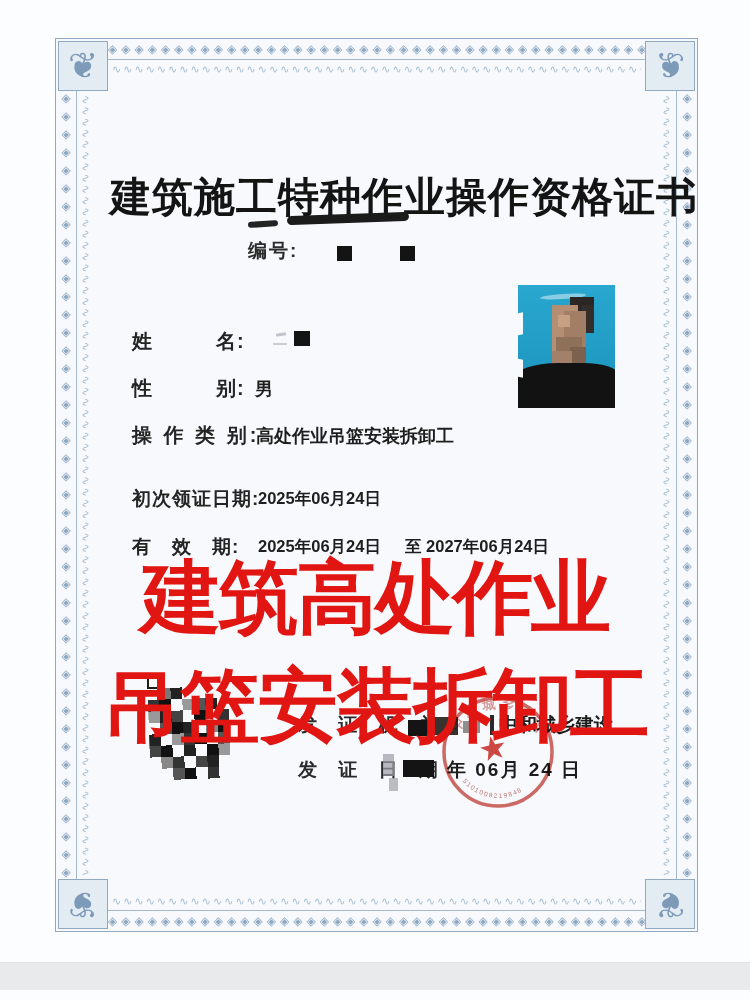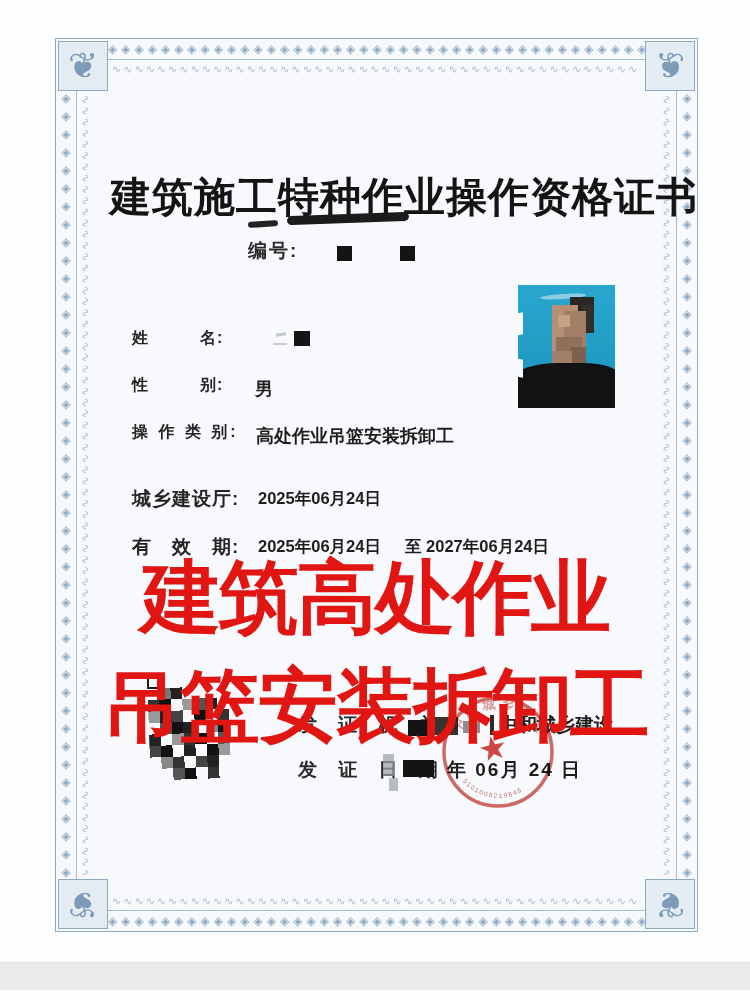--- a/index.html
+++ b/index.html
@@ -35,21 +35,21 @@
   
   .title{top:170px;left:55px;width:643px;text-align:right;font-size:41px;font-weight:900;
          color:#141414;letter-spacing:1px;z-index:2;}
   .smudge-a{top:214px;left:287px;width:122px;height:9px;background:#1b1b1b;border-radius:5px;
             transform:rotate(-2deg);z-index:2;}
   .smudge-b{top:221px;left:248px;width:30px;height:6px;background:#232323;border-radius:3px;
             transform:rotate(-4deg);z-index:2;}
   .serial-label{top:238px;left:248px;font-size:19px;font-weight:600;letter-spacing:2px;color:#2b2b2b;z-index:2;}
   .sq{background:#141414;z-index:3;}
 
-  .field-label{font-size:16px;font-weight:700;color:#242424;letter-spacing:1px;z-index:2;}
+  .field-label{font-size:20px;font-weight:700;color:#242424;letter-spacing:1px;z-index:2;}
   .field-value{font-size:18px;font-weight:600;color:#1e1e1e;z-index:2;}
   .date-value{font-size:16.5px;font-weight:600;color:#1e1e1e;z-index:2;}
 
   .overlay-red{left:0;width:750px;text-align:center;font-weight:900;font-size:80px;line-height:1;
                letter-spacing:-2px;color:#e11511;z-index:6;}
 
   .issue-label{font-size:19px;font-weight:600;letter-spacing:8px;color:#2a2a2a;z-index:2;}
   .issue-value{font-size:19px;font-weight:600;color:#1c1c1c;z-index:2;}
 
   .footer-note{top:933px;left:400px;width:292px;text-align:right;font-family:"Liberation Serif",serif;
@@ -122,21 +122,21 @@
   <div class="abs" style="top:333px;left:276px;width:10px;height:3px;background:#c2c6cc;transform:rotate(-8deg);z-index:2;"></div>
   <div class="abs" style="top:343px;left:273px;width:14px;height:2px;background:#c9ccd2;z-index:2;"></div>
   <div class="abs sq" style="top:331px;left:294px;width:16px;height:15px;"></div>
 
   <div class="abs field-label" style="top:375px;left:132px;">性　　　别:</div>
   <div class="abs field-value" style="top:377px;left:255px;">男</div>
 
   <div class="abs field-label" style="top:422px;left:132px;letter-spacing:3px;">操 作 类 别:</div>
   <div class="abs field-value" style="top:424px;left:256px;text-align:center;">高处作业吊篮安装拆卸工</div>
 
-  <div class="abs field-label" style="top:486px;left:132px;font-size:19px;">城乡建设厅:</div>
+  <div class="abs field-label" style="top:486px;left:132px;font-size:19px;">初次领证日期:</div>
   <div class="abs date-value" style="top:488px;left:258px;">2025年06月24日</div>
 
   <div class="abs field-label" style="top:534px;left:132px;font-size:19px;">有　效　期:</div>
   <div class="abs date-value" style="top:536px;left:258px;">2025年06月24日</div>
   <div class="abs date-value" style="top:536px;left:405px;">至 2027年06月24日</div>
 
   <div class="abs overlay-red" style="top:558px;">建筑高处作业</div>
   <div class="abs overlay-red" style="top:637px;margin-top:29px;">吊篮安装拆卸工</div>
 
   <div class="abs qr-mark"></div>

